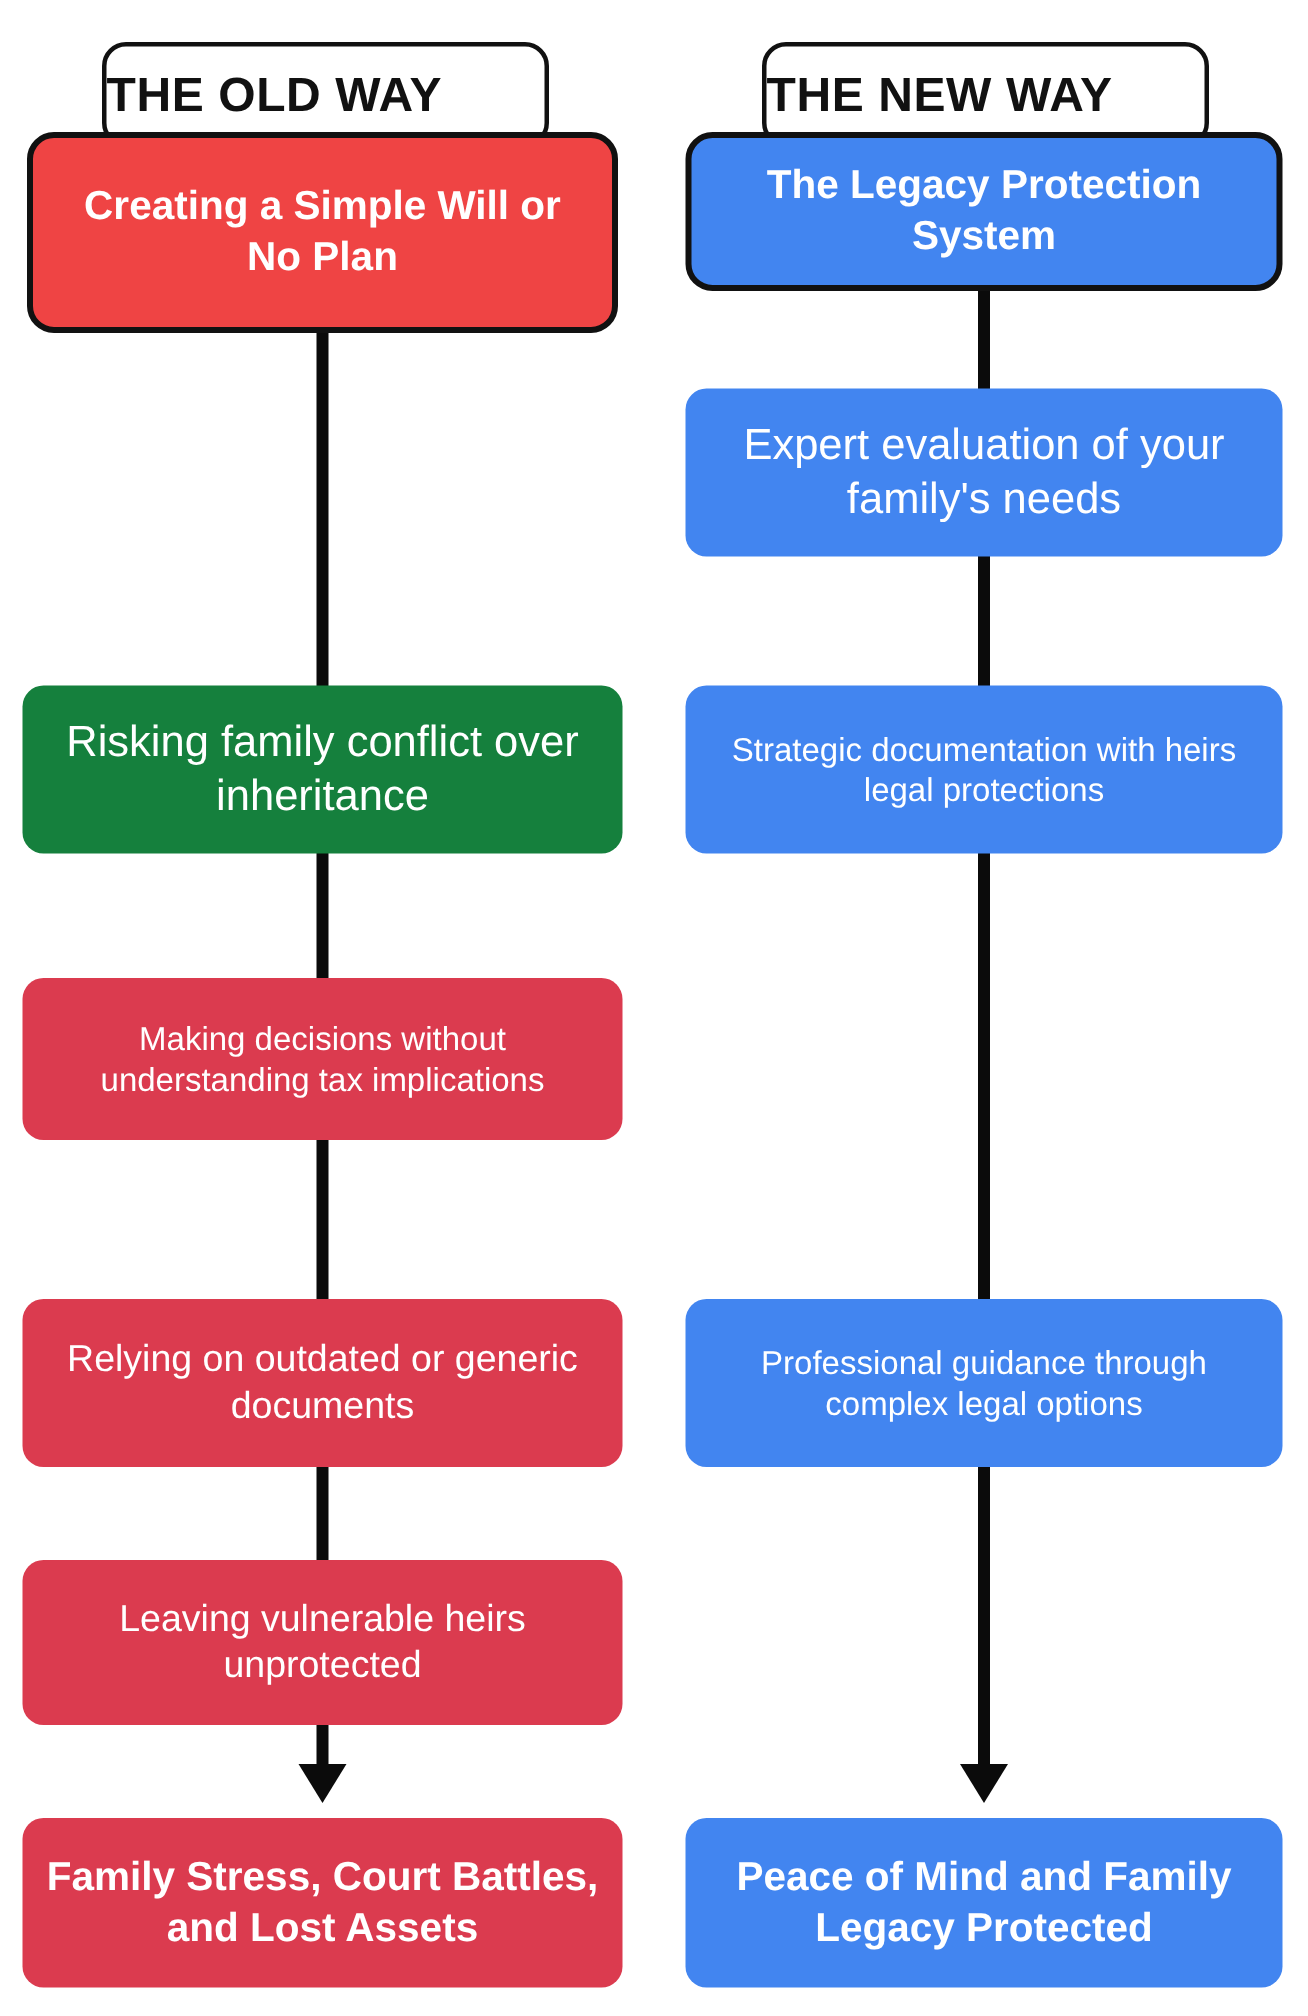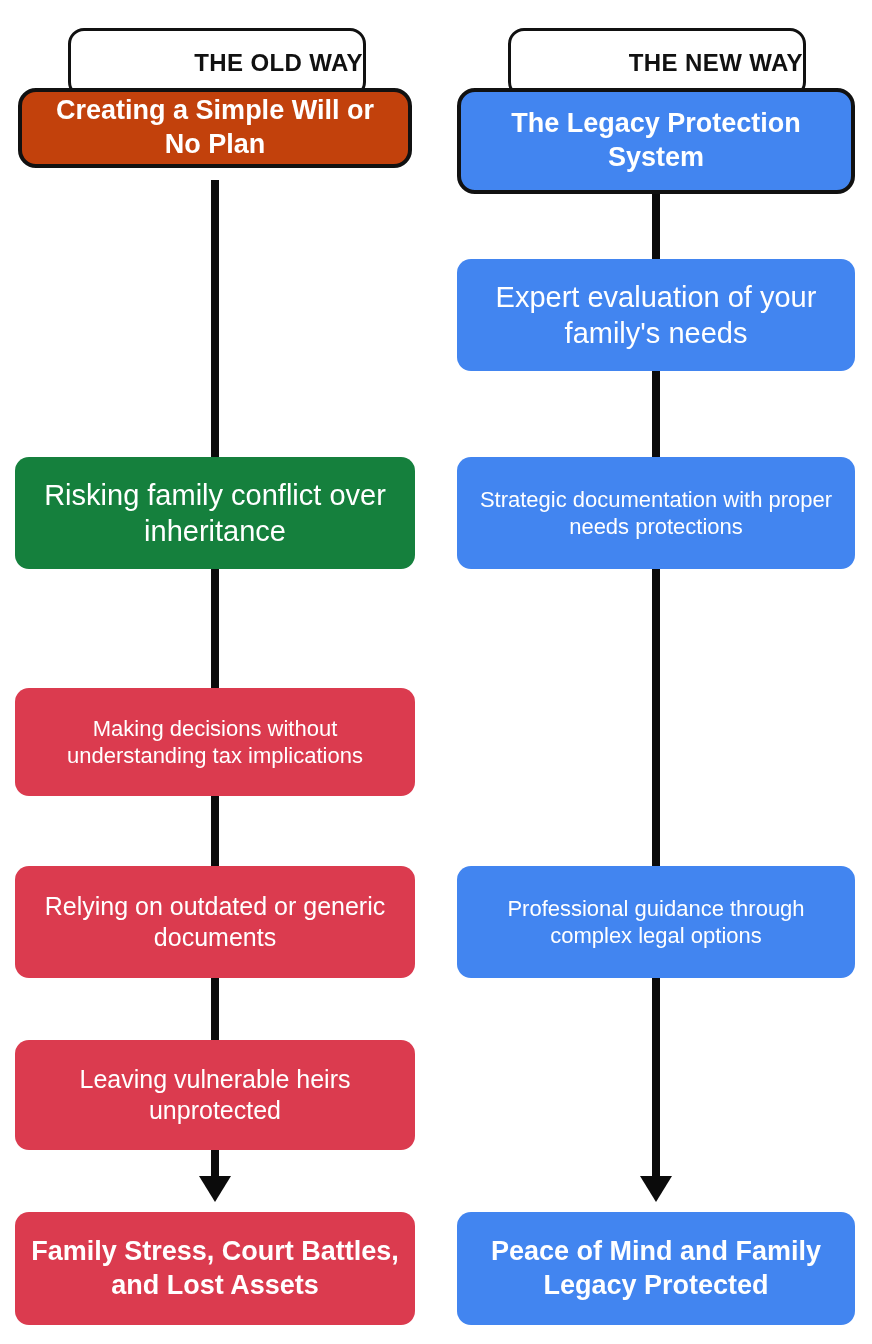--- a/index.html
+++ b/index.html
@@ -39,23 +39,23 @@
 
   
   .header-pill {
     position: absolute;
     z-index: 2;
     background: #ffffff;
     border: 3px solid #111111;
     border-radius: 16px;
     display: flex;
     align-items: center;
-    justify-content: flex-end;
+    justify-content: flex-start;
     font-weight: bold;
-    font-size: 24px;
+    font-size: 32px;
     letter-spacing: 0.4px;
     color: #111111;
     text-align: center;
   }
 
   
   .flow-box {
     position: absolute;
     z-index: 3;
     border-radius: 14px;
@@ -90,30 +90,30 @@
 
 <div class="canvas">
 
   <div class="connector" style="left:211px; top:180px; height:1012px;"></div>
   <div class="arrow-head" style="left:199px; top:1176px;"></div>
 
   <div class="header-pill" style="left:68px; top:28px; width:298px; height:70px;">
     <span>THE OLD WAY</span>
   </div>
 
-  <div class="flow-box outlined" style="left:18px; top:88px; width:394px; height:80px; background:#c2410c;">
+  <div class="flow-box outlined" style="left:18px; top:88px; width:394px; height:134px; background:#ef4444;">
     <span class="box-text t-head">Creating a Simple Will or No Plan</span>
   </div>
 
 
   <div class="flow-box" style="left:15px; top:457px; width:400px; height:112px; background:#15803d;">
     <span class="box-text t-large">Risking family conflict over inheritance</span>
   </div>
 
-  <div class="flow-box" style="left:15px; top:652px; width:400px; height:108px; background:#DB3B4F;margin-top:36px;">
+  <div class="flow-box" style="left:15px; top:652px; width:400px; height:108px; background:#DB3B4F;">
     <span class="box-text t-small">Making decisions without understanding tax implications</span>
   </div>
 
   <div class="flow-box" style="left:15px; top:866px; width:400px; height:112px; background:#DB3B4F;">
     <span class="box-text t-mid">Relying on outdated or generic documents</span>
   </div>
 
   <div class="flow-box" style="left:15px; top:1040px; width:400px; height:110px; background:#DB3B4F;">
     <span class="box-text t-mid">Leaving vulnerable heirs unprotected</span>
   </div>
@@ -131,21 +131,21 @@
 
   <div class="flow-box outlined" style="left:457px; top:88px; width:398px; height:106px; background:#4285F0;align-items:center;">
     <span class="box-text t-head">The Legacy Protection System</span>
   </div>
 
   <div class="flow-box" style="left:457px; top:259px; width:398px; height:112px; background:#4285F0;justify-content:center;">
     <span class="box-text t-large">Expert evaluation of your family's needs</span>
   </div>
 
   <div class="flow-box" style="left:457px; top:457px; width:398px; height:112px; background:#4285F0;">
-    <span class="box-text t-small">Strategic documentation with proper needs protections</span>
+    <span class="box-text t-small">Strategic documentation with heirs legal protections</span>
   </div>
 
   <div class="flow-box" style="left:457px; top:866px; width:398px; height:112px; background:#4285F0;">
     <span class="box-text t-small">Professional guidance through complex legal options</span>
   </div>
 
   <div class="flow-box" style="left:457px; top:1212px; width:398px; height:113px; background:#4285F0;">
     <span class="box-text t-final">Peace of Mind and Family Legacy Protected</span>
   </div>
 

